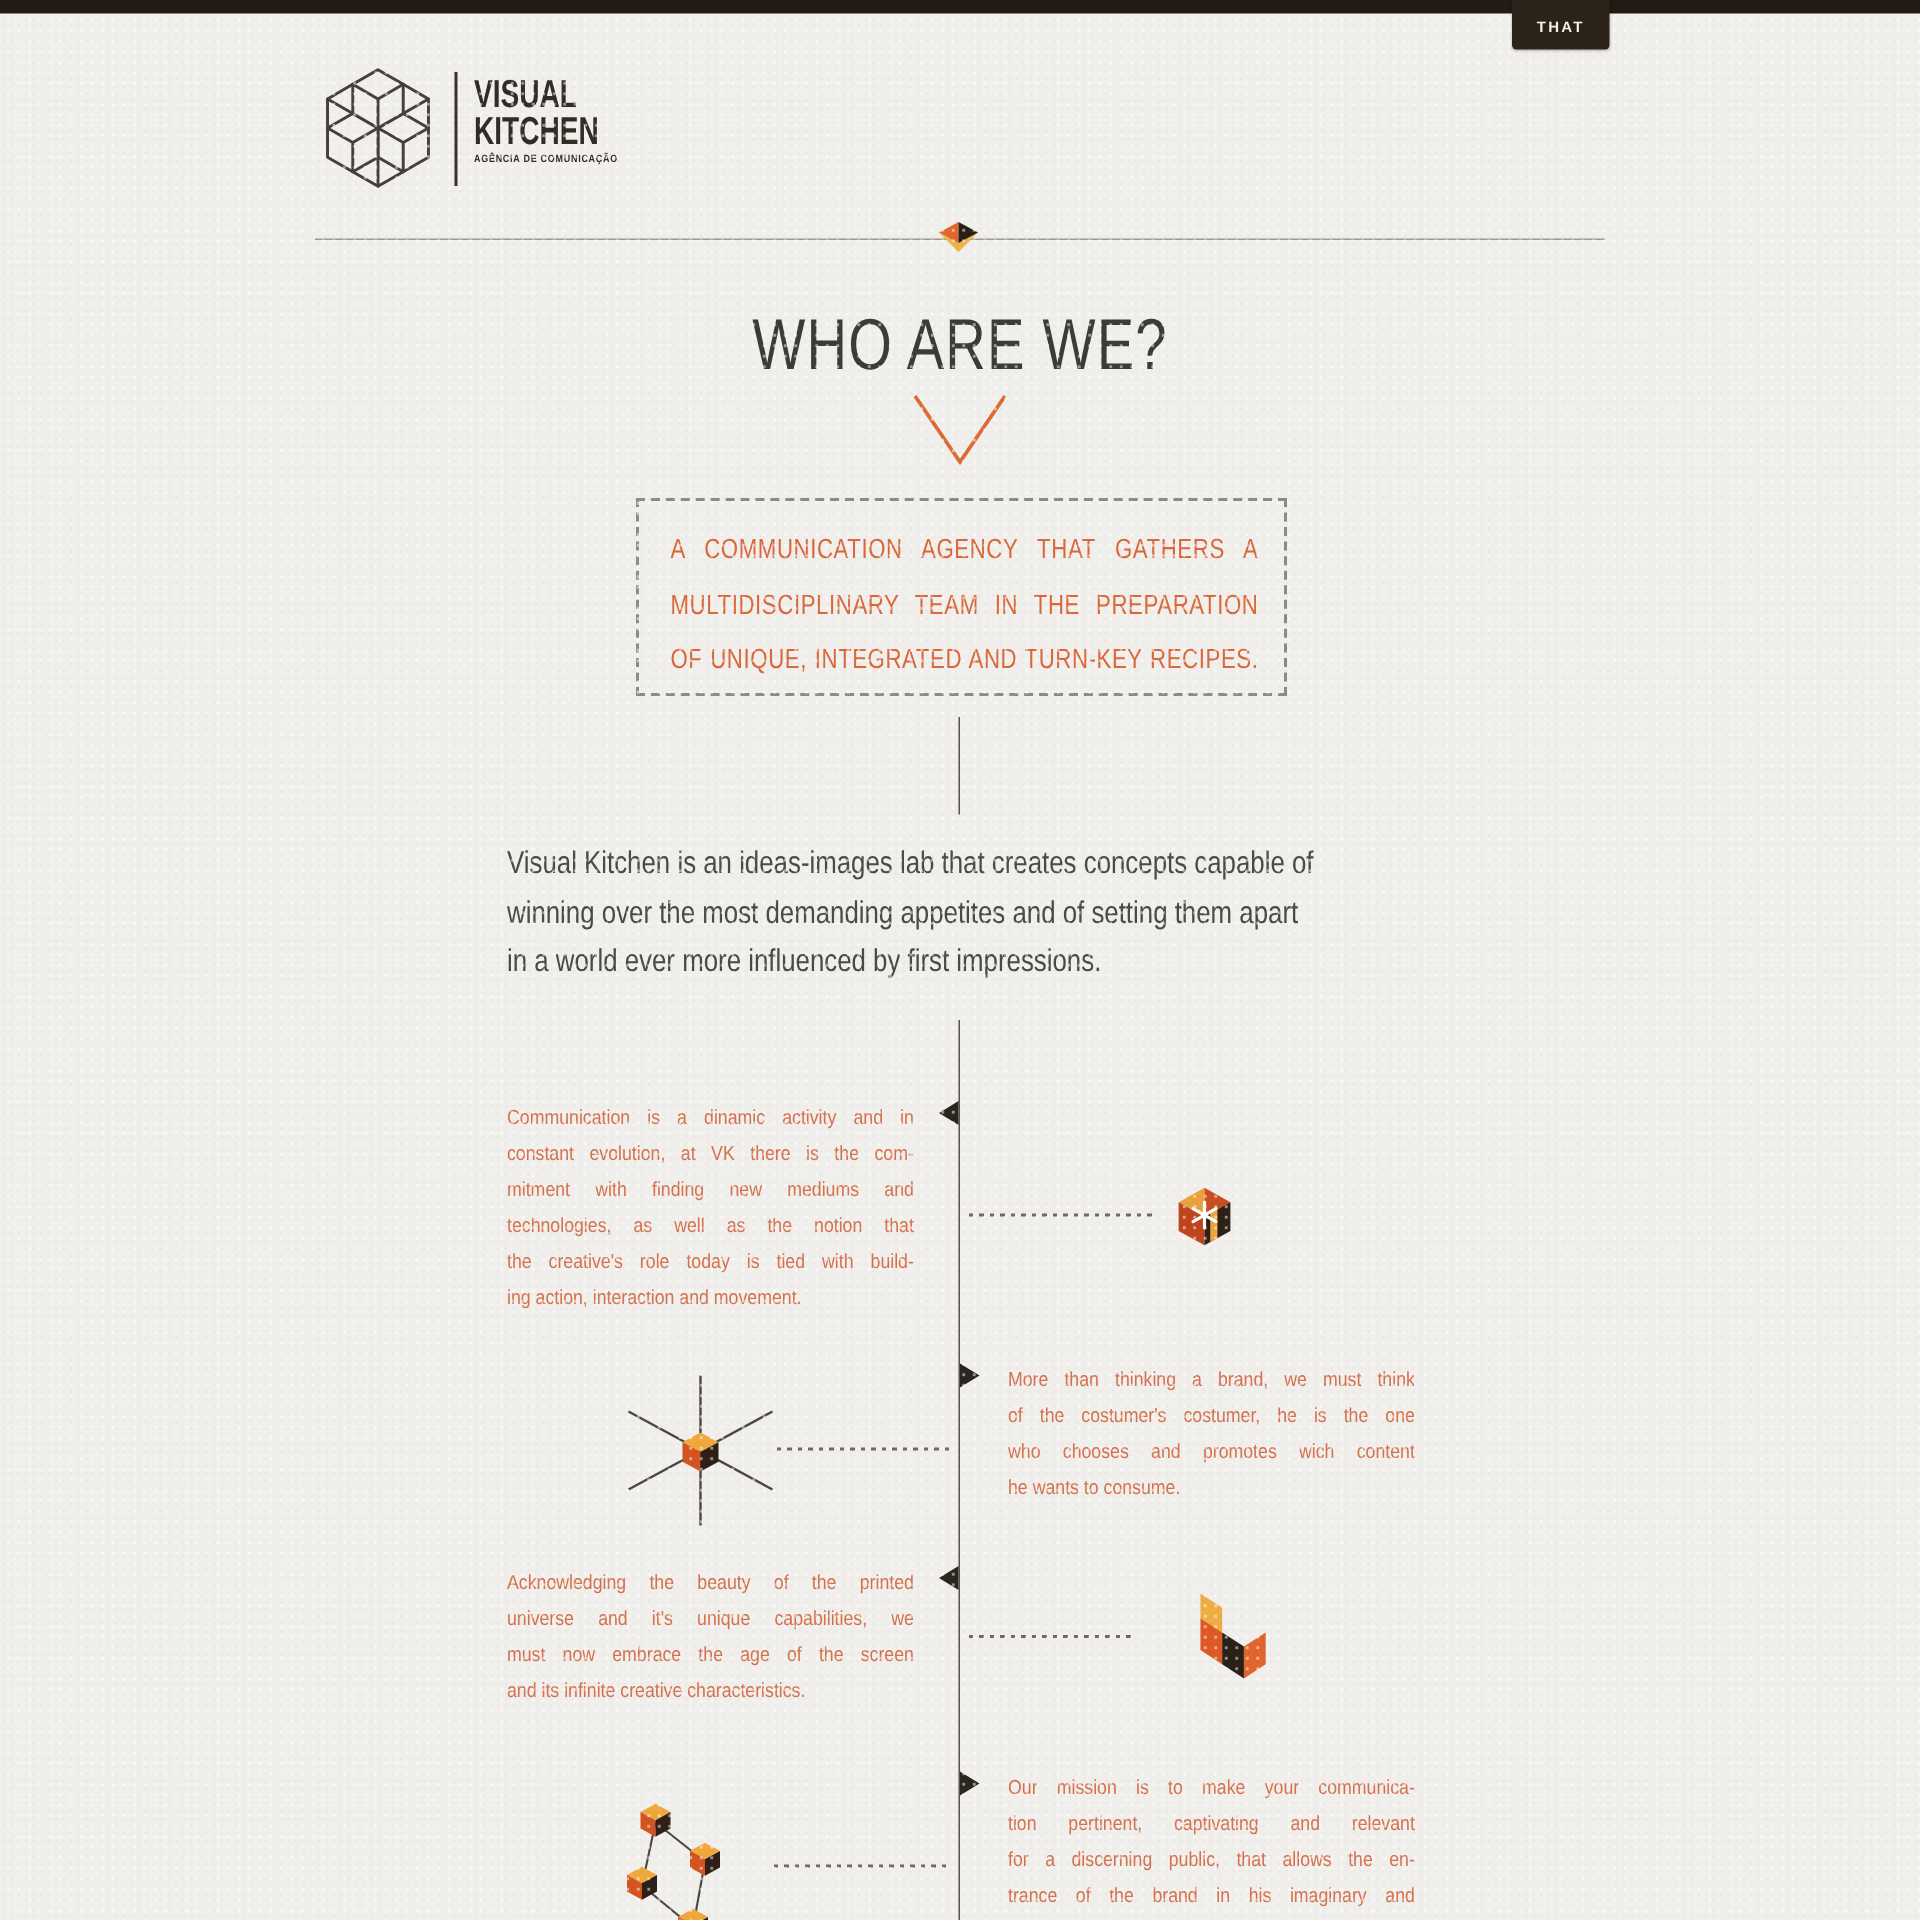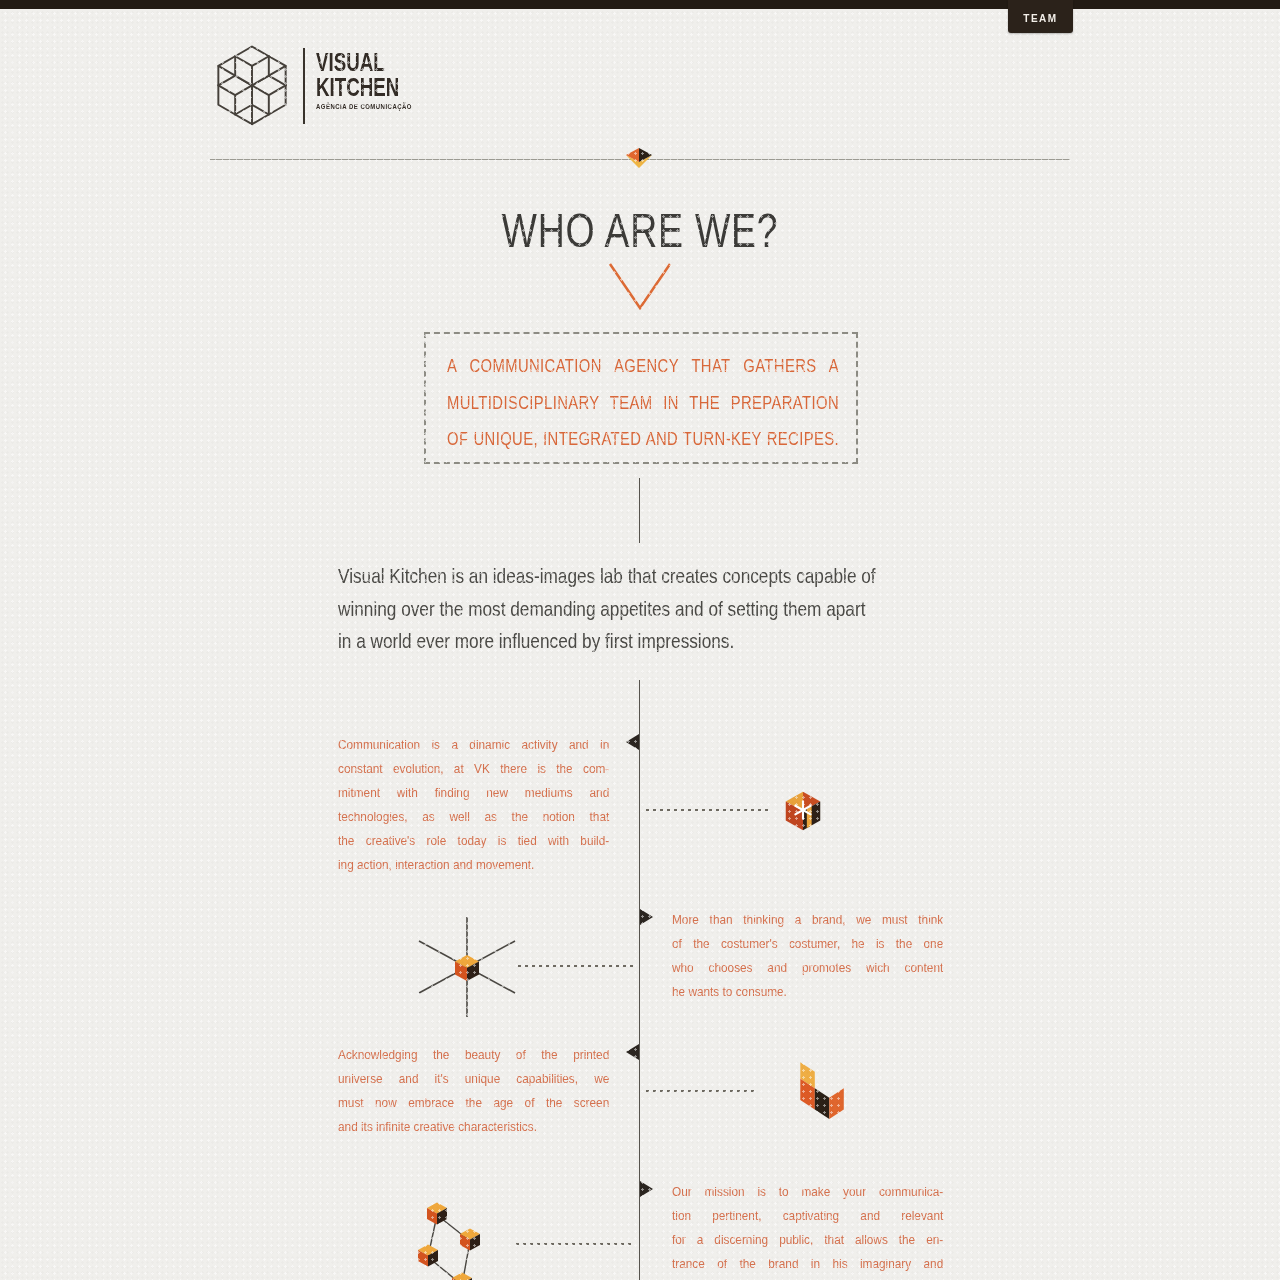--- a/index.html
+++ b/index.html
@@ -99,21 +99,21 @@
   .icon4 { position:absolute; left:415px; top:1192px; }
 </style>
 </head>
 <body>
 
 <div class="page">
 
   <div class="topbar"></div>
 
   <div class="menu-tab">
-    <span>TEAM</span>
+    <span>THAT</span>
   </div>
 
   <div class="logo">
     <svg class="logo-mark" width="84" height="88" viewBox="-30 -26 60 68" fill="none" stroke="#45403a" stroke-width="1.5" stroke-linejoin="round" stroke-linecap="round">
 
       <g>
           <polygon fill="#f0efec" points="-13,-15 0,-7.5 0,7.5 -13,15 -26,7.5 -26,-7.5"></polygon>
           <path d="M-26,-7.5 L-13,0 L0,-7.5 M-13,0 L-13,15"></path>
         </g>
       <g>

